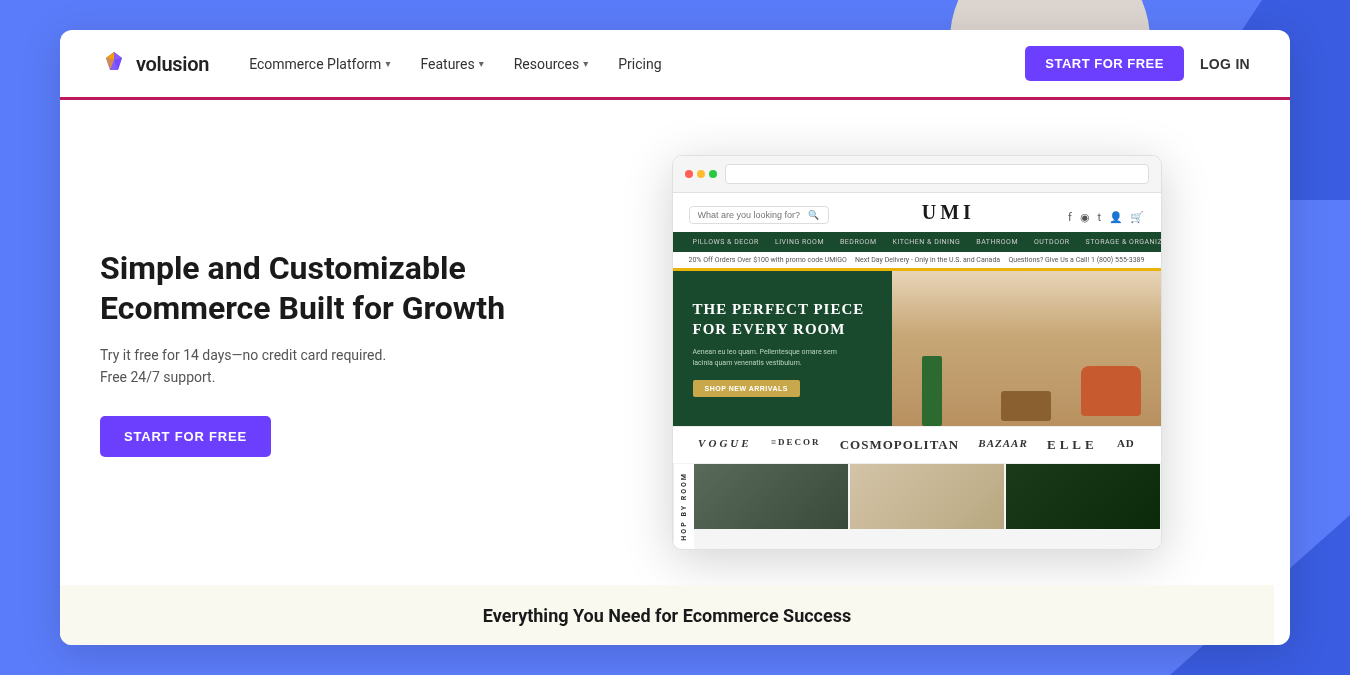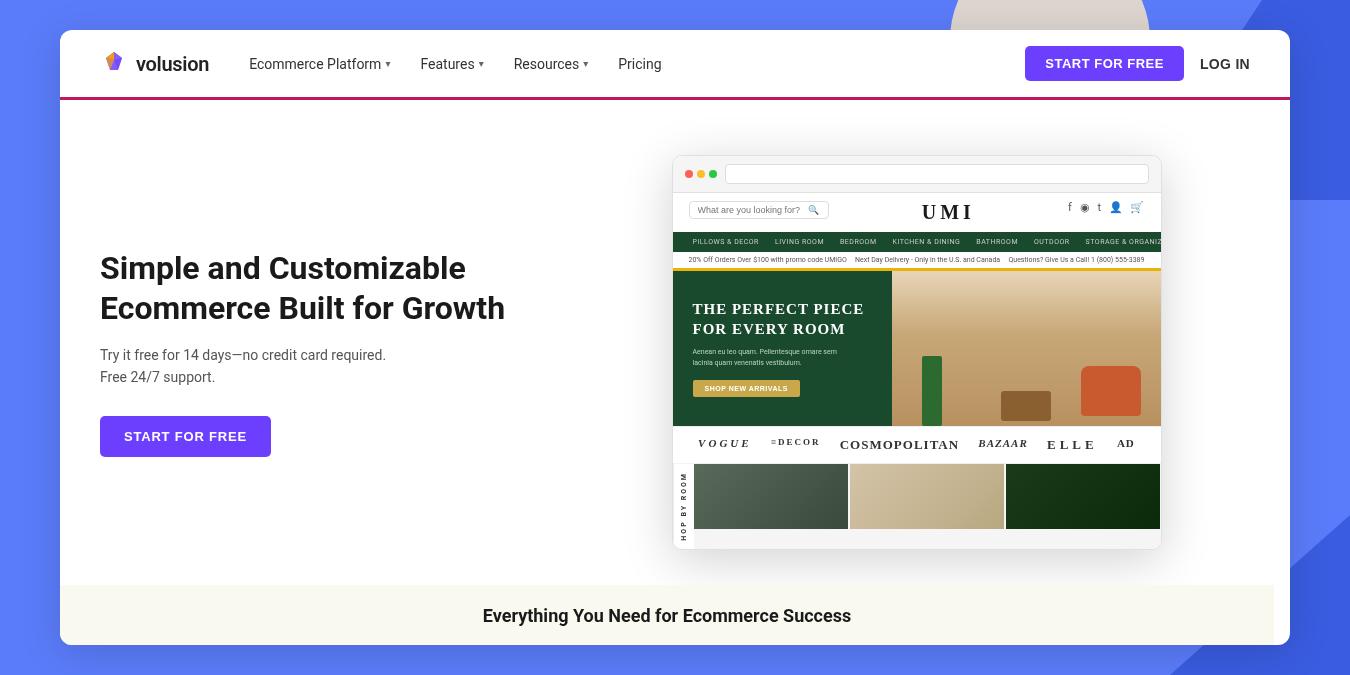--- a/index.html
+++ b/index.html
@@ -212,21 +212,21 @@
       border-radius: 4px;
       height: 20px;
       border: 1px solid #ddd;
     }
 
     
     .store-header {
       background: white;
       padding: 8px 16px;
       display: flex;
-      align-items: flex-start;
+      align-items: flex-end;
       justify-content: space-between;
       gap: 6px;
     }
     .store-search {
       display: flex;
       align-items: center;
       border: 1px solid #ddd;
       border-radius: 4px;
       padding: 3px 8px;
       gap: 4px;

